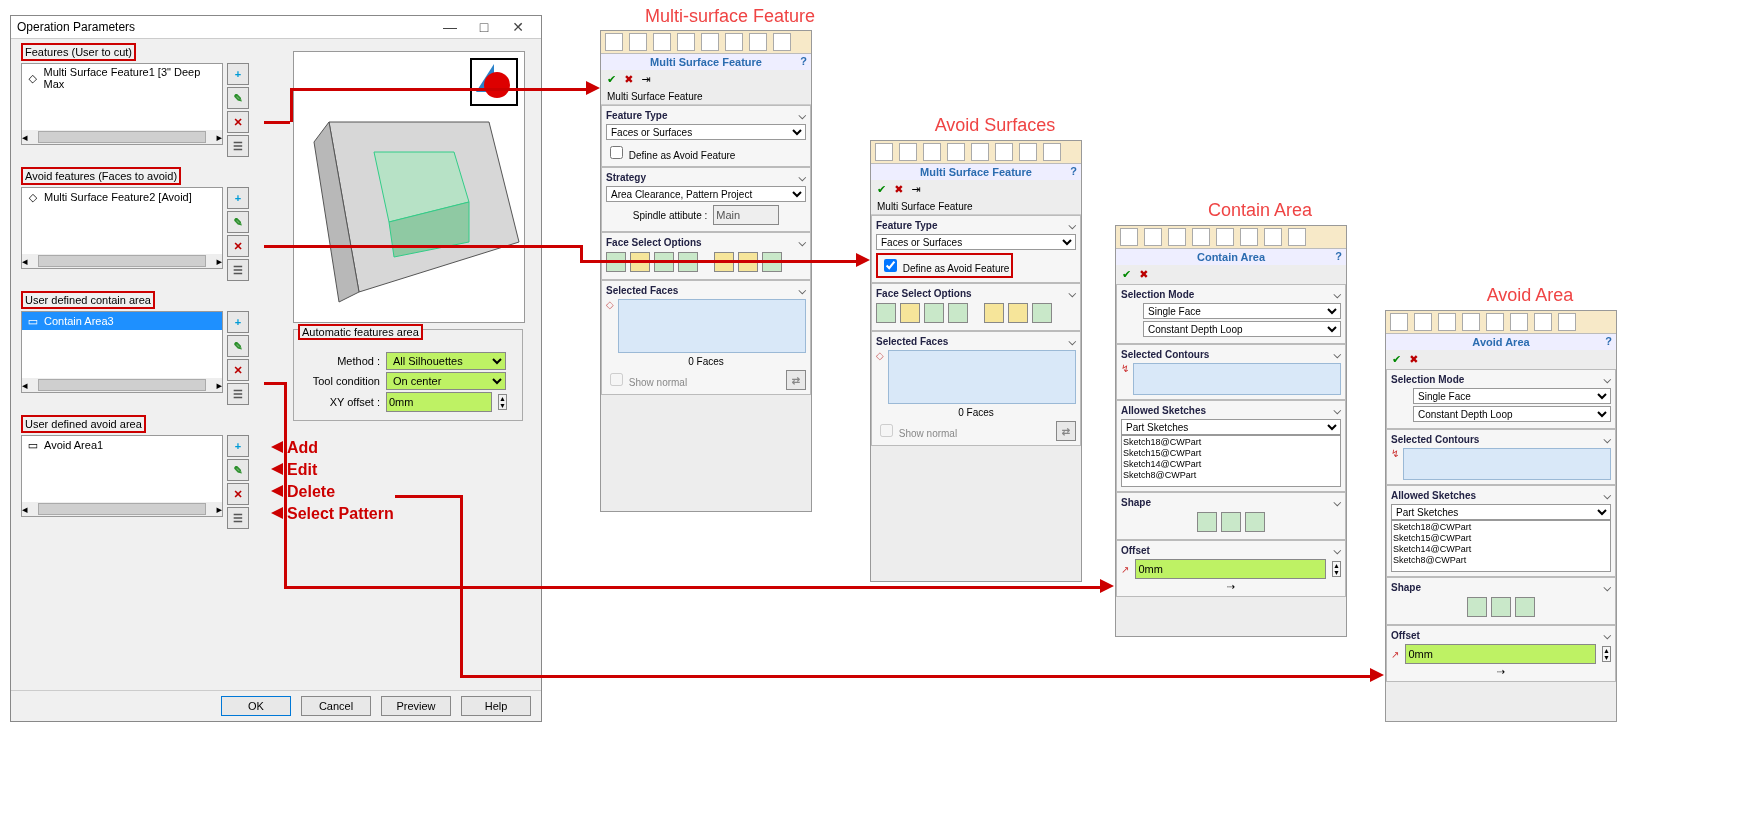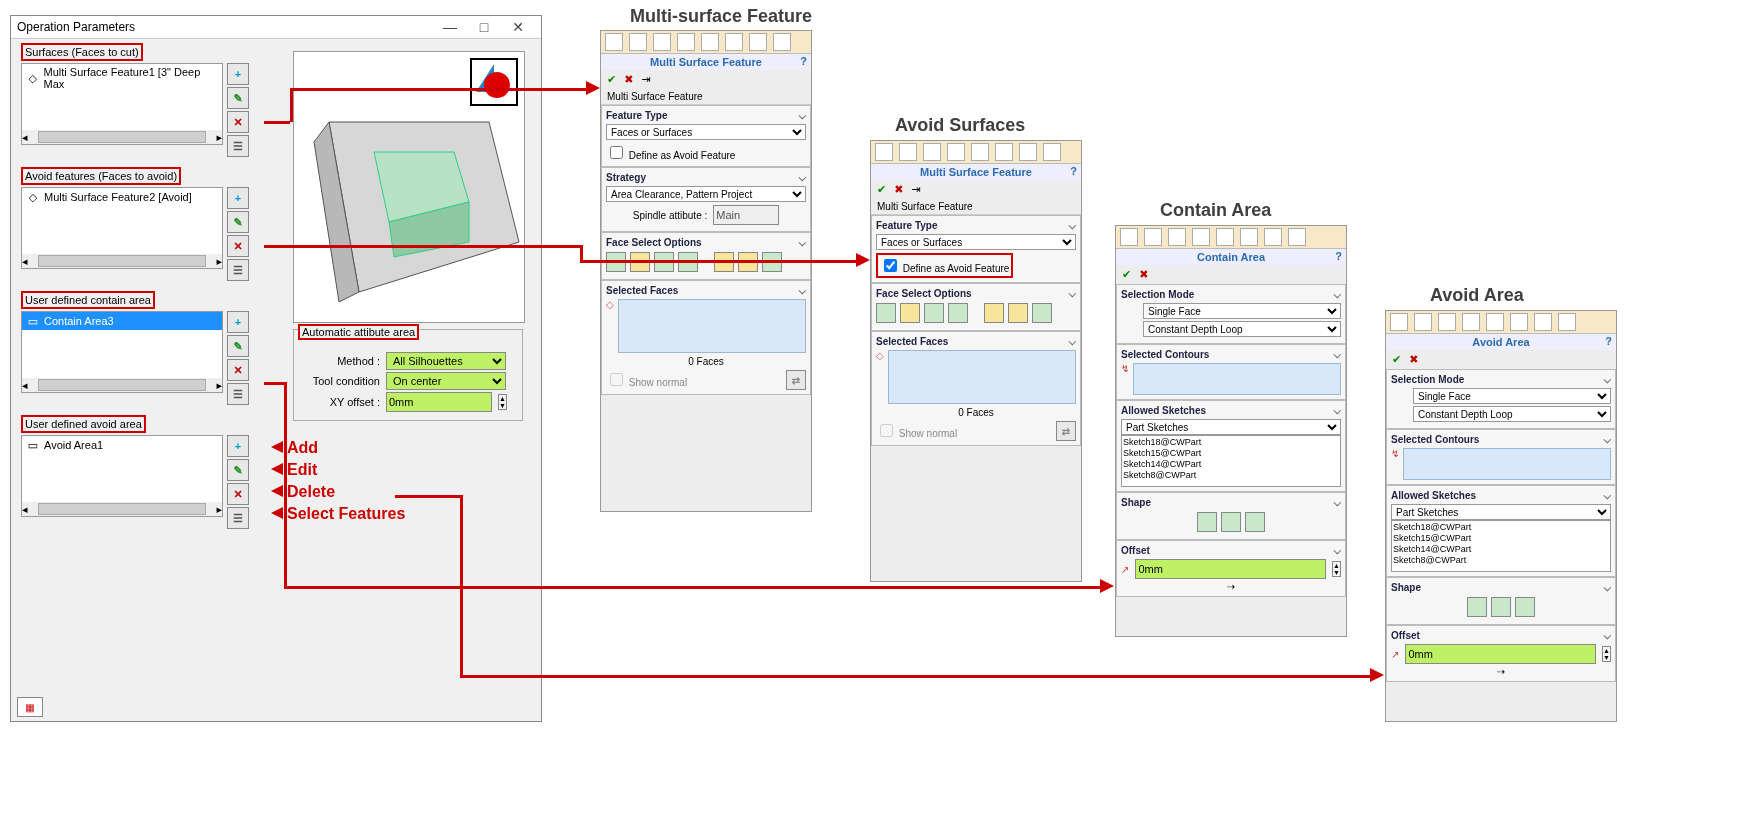--- a/index.html
+++ b/index.html
@@ -33,21 +33,21 @@
 .fieldset{border:1px solid #aaa;padding:4px 6px 6px;background:#f0f0f0}
 .fieldset .legend{position:relative;top:-10px;left:-2px;background:#f0f0f0;display:inline-block;padding:0 2px}
 .row{display:flex;align-items:center;gap:6px;margin:2px 0}
 .row label{flex:0 0 80px;text-align:right}
 select.fm,input.fm{border:1px solid #888;background:#bef264;height:18px;font-size:11px;padding:0 2px}
 .dlgBtns{position:absolute;left:0;right:0;bottom:0;height:30px;display:flex;align-items:center;justify-content:flex-end;gap:10px;padding:0 10px;background:#f0f0f0;border-top:1px solid #ccc}
 .dlgBtns button{width:70px;height:20px;border:1px solid #888;background:#e8e8e8;font-size:11px}
 .dlgBtns button.primary{border:1px solid #0078d7}
 .annot{position:absolute;color:#c00;font-weight:bold}
 .arrowHeadR{position:absolute;width:0;height:0;border-top:7px solid transparent;border-bottom:7px solid transparent;border-left:14px solid #c00}
-.pmTitle{position:absolute;color:#404040;font-weight:bold;font-size:18px;text-align:left}
+.pmTitle{position:absolute;color:#ef4444;font-weight:normal;font-size:18px;text-align:center}
 .pm{position:absolute;border:1px solid #999;background:#ededed;width:210px}
 .pmToolbar{height:22px;background:#f7e9c8;border-bottom:1px solid #bbb;display:flex;align-items:center;gap:6px;padding:0 4px}
 .pmToolbar .ticon{width:16px;height:16px;border:1px solid #aaa;background:#fff}
 .pmHead{font-weight:bold;color:#2b6cb0;text-align:center;font-size:11px;padding:2px;background:#eef}
 .pmOK{display:flex;gap:8px;padding:3px 6px}
 .pmOK .ok{color:#080}
 .pmOK .no{color:#b00}
 .pmSection{border:1px solid #bbb;padding:4px;background:#f6f6f6;font-size:10px}
 .pmSection .secTitle{font-weight:bold;color:#224;margin-bottom:2px;display:flex;justify-content:space-between}
 .pmSection .collapse{color:#666}
@@ -74,21 +74,21 @@
     <span>Operation Parameters</span>
     <span class="spacer"></span>
     <span class="wbtn">—</span>
     <span class="wbtn">□</span>
     <span class="wbtn">✕</span>
   </div>
 
   <div class="opBody" style="height:610px">
 
     <div style="position:absolute;left:10px;top:4px">
-      <span class="grpLabel redbox">Surfaces (Faces to cut)</span>
+      <span class="grpLabel redbox">Features (User to cut)</span>
       <div style="display:flex;gap:4px;margin-top:2px">
         <div class="listPanel" style="width:200px;height:80px">
           <div class="listRow">
             <span class="ficon">◇</span>
             <span>Multi Surface Feature1 [3" Deep Max</span>
           </div>
           <div class="hscroll">
                 <span>◂</span>
                 <div class="thumb"></div>
                 <span>▸</span>
@@ -144,21 +144,21 @@
           <div class="sqBtn plus">+</div>
           <div class="sqBtn green redbox">✎</div>
           <div class="sqBtn del">✕</div>
           <div class="sqBtn list">☰</div>
         </div>
       </div>
     </div>
 
     <div style="position:absolute;left:282px;top:290px;width:230px">
       <div class="fieldset">
-        <span class="legend redbox">Automatic attibute area</span>
+        <span class="legend redbox">Automatic features area</span>
         <div class="row">
               <label>Method :</label>
           <select class="fm" style="width:120px"><option>All Silhouettes</option></select>
             </div>
         <div class="row">
               <label>Tool condition</label>
           <select class="fm" style="width:120px"><option>On center</option></select>
             </div>
         <div class="row">
               <label>XY offset :</label>
@@ -190,37 +190,43 @@
           <div class="sqBtn green">✎</div>
           <div class="sqBtn del">✕</div>
           <div class="sqBtn list">☰</div>
         </div>
       </div>
     </div>
 
     <div class="annot" style="left:260px;top:400px"><span class="smallArrowL"></span><span class="redLbl">Add</span></div>
     <div class="annot" style="left:260px;top:422px"><span class="smallArrowL"></span><span class="redLbl">Edit</span></div>
     <div class="annot" style="left:260px;top:444px"><span class="smallArrowL"></span><span class="redLbl">Delete</span></div>
-    <div class="annot" style="left:260px;top:466px"><span class="smallArrowL"></span><span class="redLbl">Select Features</span></div>
+    <div class="annot" style="left:260px;top:466px"><span class="smallArrowL"></span><span class="redLbl">Select Pattern</span></div>
 
     <div class="preview" style="position:absolute;left:282px;top:12px;width:230px;height:270px">
       <div class="previewBadge">
             <div class="t"></div>
             <div class="c"></div>
           </div>
       <svg width="230" height="270">
         <polygon points="35,70 195,70 225,190 65,240" fill="#d7d7d7" stroke="#555"></polygon>
         <polygon points="35,70 65,240 45,250 20,90" fill="#b8b8b8" stroke="#555"></polygon>
         <polygon points="80,100 160,100 175,150 95,170" fill="#b7e2c6" stroke="#3c8"></polygon>
         <polygon points="95,170 175,150 175,190 100,205" fill="#8fc9a3" stroke="#3c8"></polygon>
       </svg>
     </div>
   </div>
 
   <div class="cornerIcon">▦</div>
+  <div class="dlgBtns">
+    <button class="primary">OK</button>
+    <button>Cancel</button>
+    <button>Preview</button>
+    <button>Help</button>
+  </div>
 </div>
 
 <div class="pmTitle" style="left:630px;top:6px;width:200px">Multi-surface Feature</div>
 <div class="pmTitle" style="left:895px;top:115px;width:200px">Avoid Surfaces</div>
 <div class="pmTitle" style="left:1160px;top:200px;width:200px">Contain Area</div>
 <div class="pmTitle" style="left:1430px;top:285px;width:200px">Avoid Area</div>
 
 <div class="pm" style="left:600px;top:30px;height:480px">
   <div class="pmToolbar">
     <div class="ticon"></div>

